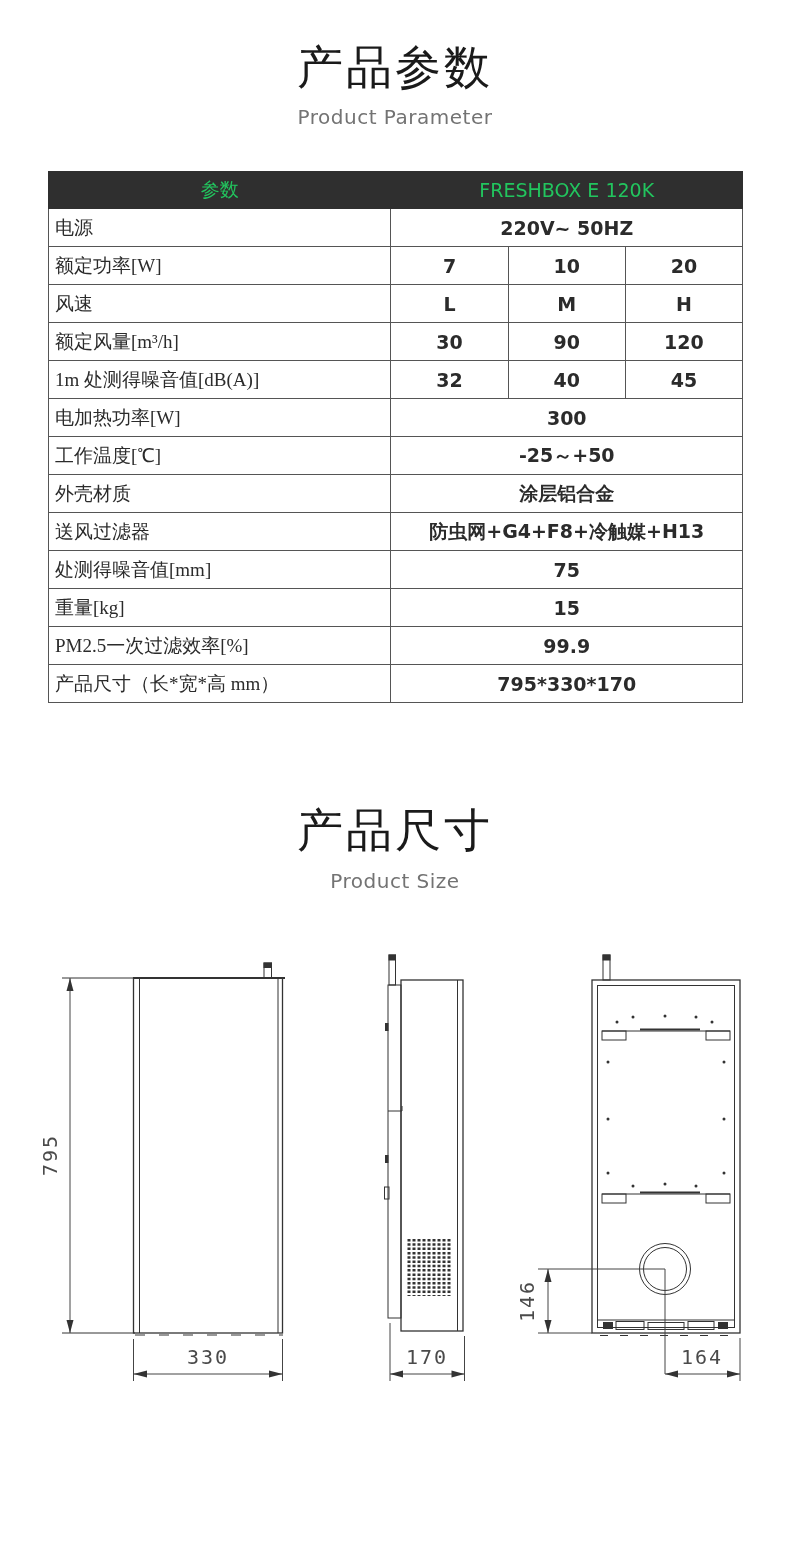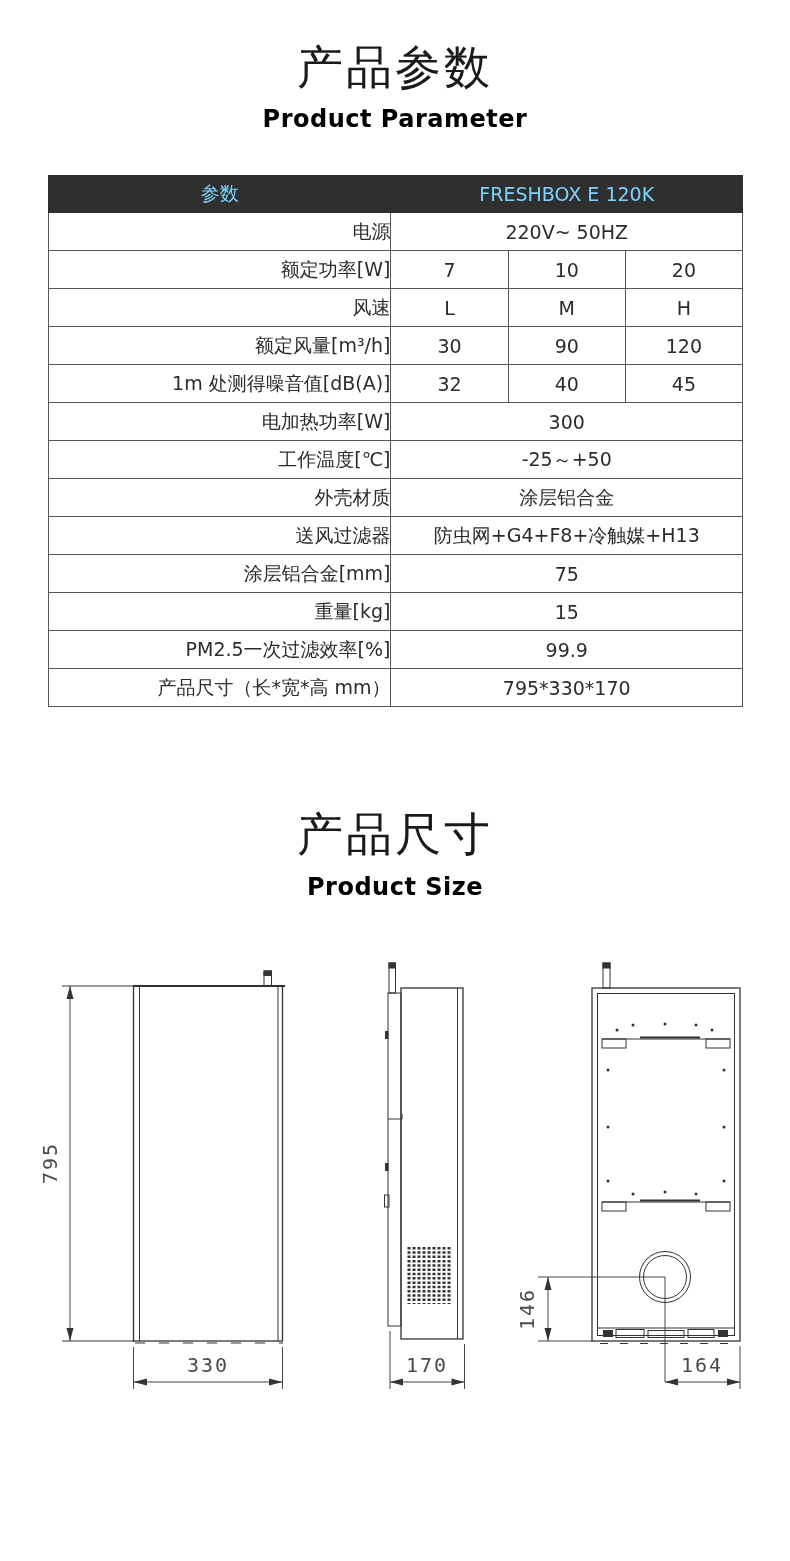--- a/index.html
+++ b/index.html
@@ -18,55 +18,55 @@
     font-size: 46px;
     font-weight: 400;
     letter-spacing: 3px;
     color: #1a1a1a;
     line-height: 1.18;
   }
   .section-title.first { padding-top: 40px; }
   .section-title.second { padding-top: 100px; }
   .section-subtitle {
     text-align: center;
-    font-size: 24px;
-    font-weight: bold;
-    color: #000000;
+    font-size: 20px;
+    font-weight: normal;
+    color: #737373;
     margin-top: 11px;
     letter-spacing: 0.5px;
   }
 
   
   .spec-table-wrap { margin: 42px 0 0 48px; width: 695px; }
   table.spec {
     width: 695px;
     border-collapse: collapse;
     table-layout: fixed;
     font-size: 19px;
   }
   table.spec col.c-label { width: 342px; }
   table.spec col.c-v { width: 117px; }
   table.spec th {
     background: #2f2f2f;
-    color: #7dd3fc;
+    color: #22c55e;
     font-weight: normal;
     height: 37px;
     text-align: center;
     border: 1px solid #2f2f2f;
     margin-left: 20px;
   }
   table.spec th.model { border-left: 1px solid #0369a1; }
   table.spec td {
     border: 1px solid #555555;
     height: 38px;
     color: #2b2b2b;
     background: #ffffff;
   }
-  table.spec td.label { text-align: right; padding-left: 22px; }
-  table.spec td.val { text-align: center; }
+  table.spec td.label { text-align: left; padding-left: 6px; font-family: Liberation Serif, serif; }
+  table.spec td.val { text-align: center; font-weight: bold; }
   table.spec { border: 1px solid #444444; }
 
   
   .drawings { margin-top: 50px; }
   svg text.dim {
     font-family: "DejaVu Sans Mono", "Liberation Mono", monospace;
     font-size: 20px;
     fill: #4a4a4a;
     letter-spacing: 2px;
   }
@@ -132,21 +132,21 @@
         </tr>
         <tr>
           <td class="label">外壳材质</td>
           <td class="val" colspan="3">涂层铝合金</td>
         </tr>
         <tr>
           <td class="label">送风过滤器</td>
           <td class="val" colspan="3">防虫网+G4+F8+冷触媒+H13</td>
         </tr>
         <tr>
-          <td class="label">涂层铝合金[mm]</td>
+          <td class="label">处测得噪音值[mm]</td>
           <td class="val" colspan="3">75</td>
         </tr>
         <tr>
           <td class="label">重量[kg]</td>
           <td class="val" colspan="3">15</td>
         </tr>
         <tr>
           <td class="label">PM2.5一次过滤效率[%]</td>
           <td class="val" colspan="3">99.9</td>
         </tr>

